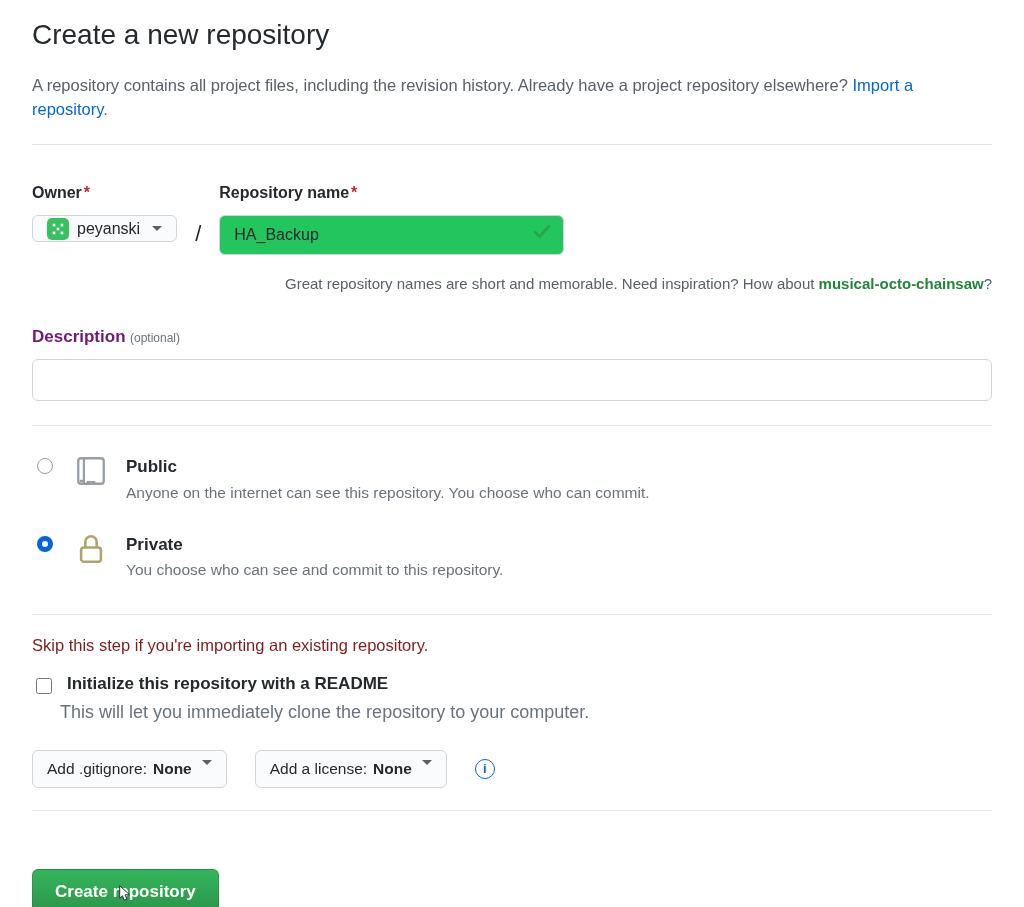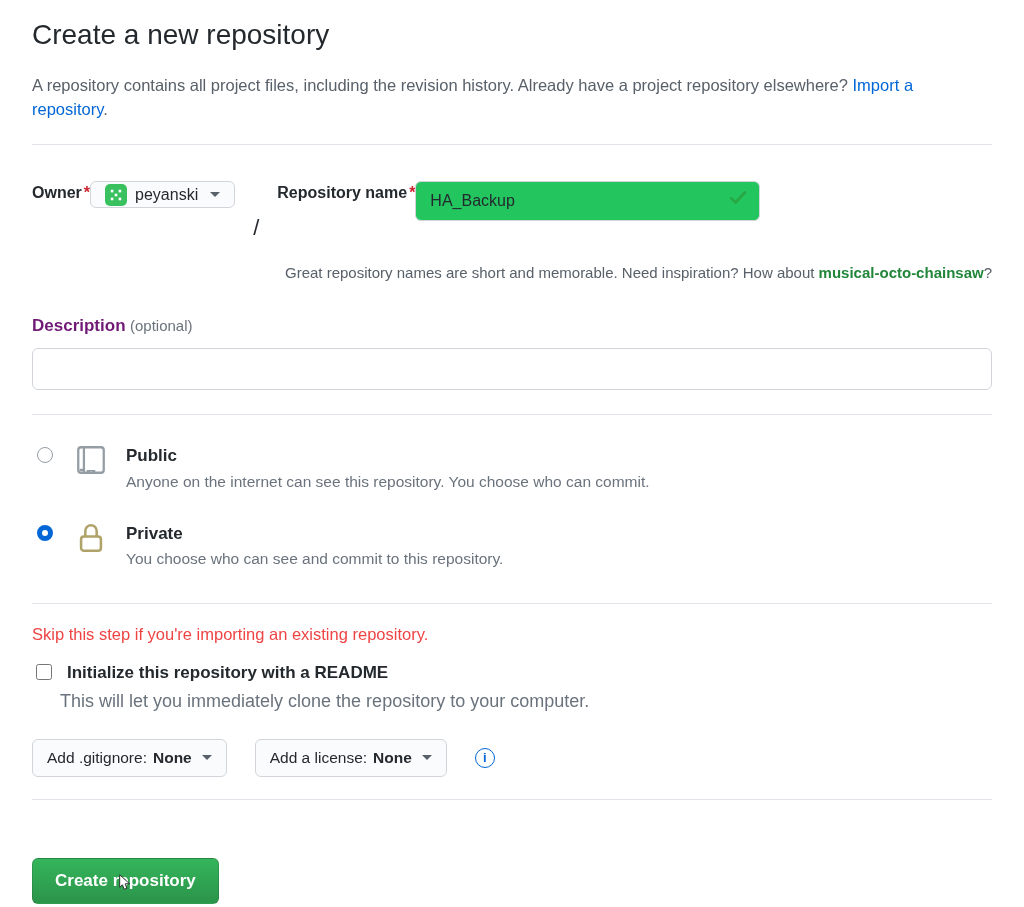--- a/index.html
+++ b/index.html
@@ -31,21 +31,21 @@
     border: none;
     border-top: 1px solid #e1e4e8;
     margin: 22px 0 36px 0;
   }
   hr.sep2 {
     border: none;
     border-top: 1px solid #e1e4e8;
     margin: 14px 0 18px 0;
   }
   .row { display: flex; align-items: flex-start; gap: 18px; flex-wrap: wrap; }
-  .field-col { display: flex; flex-direction: row; }
+  .field-col { display: flex; flex-direction: column; }
   .label {
     font-weight: 600;
     font-size: 16px;
     margin-bottom: 10px;
     color: #24292e;
   }
   .req { color: #cb2431; margin-left: 2px; }
   .slash { font-size: 22px; color: #24292e; align-self: center; margin-top: 30px; }
   .btn {
     display: inline-flex;
@@ -103,21 +103,21 @@
   }
   .suggest { color: #22863a; font-weight: 600; }
   .desc-label {
     font-weight: 600;
     font-size: 17px;
     color: #701a75;
   }
   .optional {
     color: #6a737d;
     font-weight: 400;
-    font-size: 15px;
+    font-size: 12px;
   }
   input.desc-input {
     width: 100%;
     height: 42px;
     border: 1px solid #d1d5da;
     border-radius: 6px;
     padding: 6px 12px;
     font-size: 16px;
     margin-top: 10px;
     background:#fff;
@@ -138,31 +138,31 @@
     position: relative;
     flex-shrink:0;
   }
   .radio:checked {
     border: 5px solid #0366d6;
     background: #fff;
   }
   .vis-icon { width: 34px; height: 34px; flex-shrink:0; color:#959da5; }
   .vis-text .title { font-weight: 600; font-size: 17px; color:#24292e; }
   .vis-text .sub { color: #6a737d; font-size: 15.5px; margin-top: 1px; }
-  .skip-line { color: #ef4444; font-size: 16.5px; margin: 8px 0 14px 0; }
-  .chk-row { display: flex; align-items: flex-start; gap: 12px; margin-bottom: 2px; }
+  .skip-line { color: #7f1d1d; font-size: 16.5px; margin: 8px 0 14px 0; }
+  .chk-row { display: flex; align-items: flex-end; gap: 12px; margin-bottom: 2px; }
   .checkbox {
     width: 16px; height: 16px; margin-top: 4px;
     border: 1px solid #d1d5da; border-radius: 3px; background:#fff;
     cursor:pointer;
   }
   .chk-title { font-weight: 700; font-size: 17px; }
   .chk-sub   { color: #6a737d; font-size: 18px; margin-top: 2px; margin-left: 28px; }
   .dropdown-btn {
-    display:inline-flex;align-items:center;gap:6px;
+    display:inline-flex;align-items:flex-start;gap:6px;
     padding: 9px 14px;
     font-size: 15.5px;
     color:#24292e;
     background:#fafbfc;
     border:1px solid #d1d5da;
     border-radius:6px;
     cursor:pointer;
   }
   .dropdown-btn .val { font-weight:600; }
   .row-buttons { display:flex; align-items:center; gap: 28px; margin-top: 24px; }

